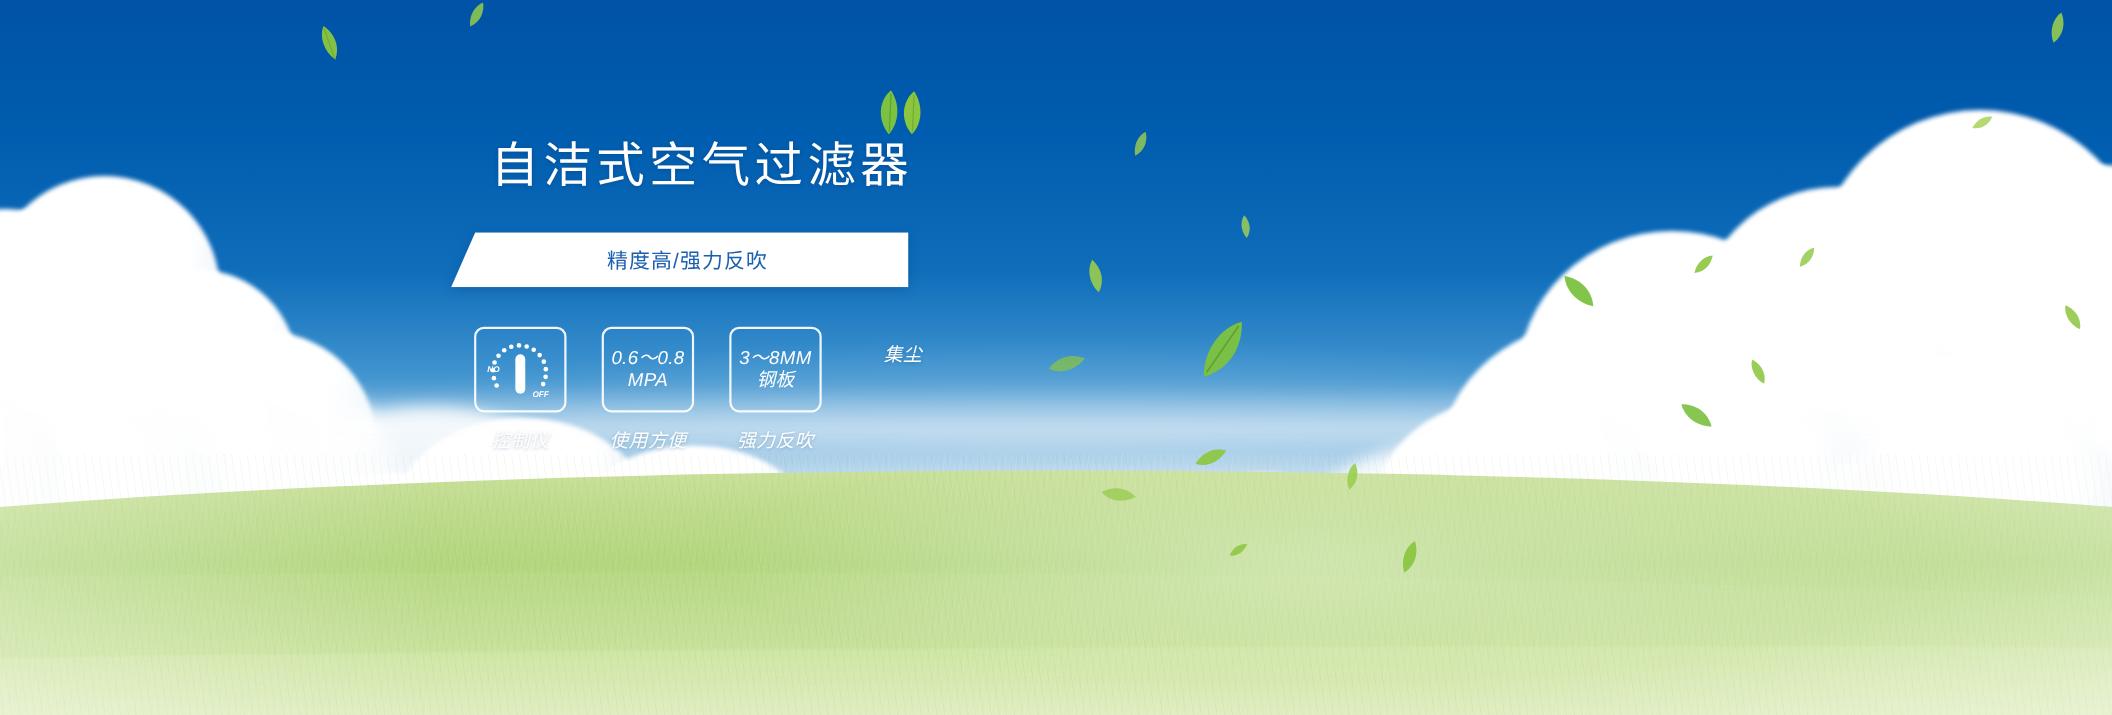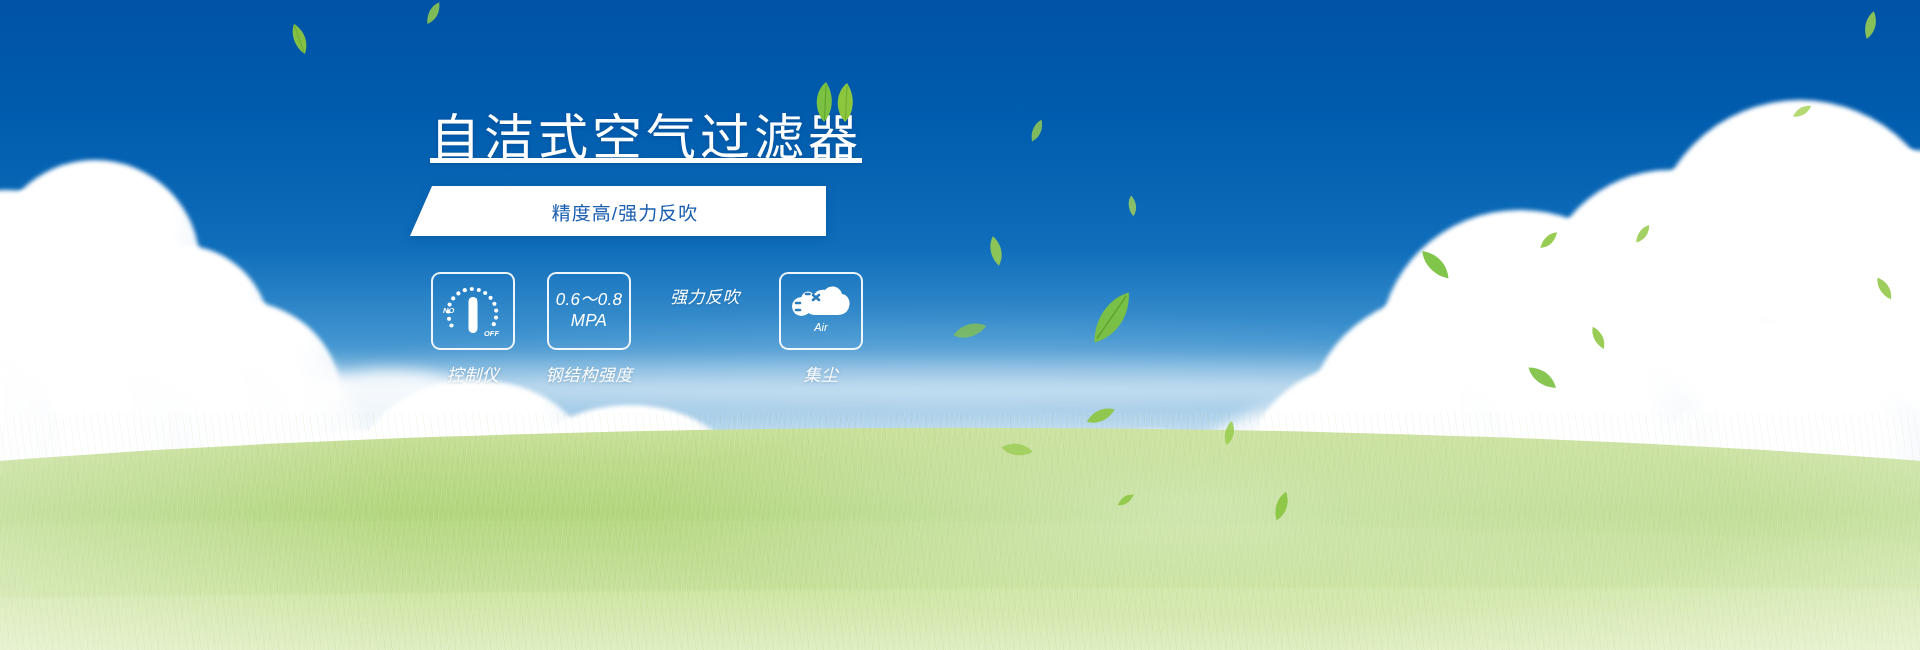--- a/index.html
+++ b/index.html
@@ -86,29 +86,28 @@
 
   
   .leaf{position:absolute;pointer-events:none;}
   .leaf svg{display:block;width:100%;height:100%;}
 
   
   .content{position:absolute;left:430px;top:110px;width:700px;}
 
   .title-wrap{position:relative;display:inline-block;}
   .title{
-    font-size:50px;
+    font-size:44px;
     line-height:1.12;
     color:#ffffff;
     letter-spacing:4px;
     font-weight:400;
     white-space:nowrap;
     text-shadow:0 1px 4px rgba(0,40,90,.28);
-    margin:0;
-    text-decoration:underline;
+    margin:16px;
   }
   .title-leaves{
     position:absolute;right:-4px;top:-30px;width:62px;height:44px;
   }
 
   .tagbar{
     margin-top:20px;
     position:relative;
     display:flex;
     width:396px;
@@ -397,44 +396,33 @@
         <div class="feature-label">控制仪</div>
       </div>
 
       <div class="feature">
         <div class="feature-box">
           <div class="feature-text">
             <span>0.6～0.8</span><br>
             <span>MPA</span>
           </div>
         </div>
-        <div class="feature-label">钢结构强度</div>
+        <div class="feature-label">使用方便</div>
       </div>
 
 
       <div class="feature">
+        <div class="feature-box">
+          <div class="feature-text">
+            <span>3～8MM</span><br>
+            <span class="cn">钢板</span>
+          </div>
+        </div>
         <div class="feature-label">强力反吹</div>
       </div>
 
       <div class="feature">
-        <div class="feature-box">
-          <svg width="66" height="60" viewBox="0 0 66 60">
-            <g fill="#ffffff">
-              <path d="M24 20 C24 13,30 8,37 9 C42 3,52 5,54 13 C60 14,63 20,61 26 C60 31,55 34,50 34 L27 34 C21 34,17 30,17 25 C17 22,20 20,24 20Z"></path>
-              <circle cx="13.5" cy="25.5" r="9.5"></circle>
-              <circle cx="20" cy="17" r="6.5"></circle>
-            </g>
-            <g stroke="#2a7bbd" stroke-width="2.6" stroke-linecap="round" fill="none">
-              <path d="M8 22 L12 22"></path>
-                <path d="M8 29 L12 29"></path>
-              <path d="M18 13 L21.5 13"></path>
-              <path d="M25 14 L31 19"></path>
-                <path d="M31 14 L25 19"></path>
-            </g>
-            <text x="33" y="50" fill="#ffffff" text-anchor="middle" font-family="Liberation Sans, sans-serif" font-size="11">Air</text>
-          </svg>
-        </div>
         <div class="feature-label">集尘</div>
       </div>
 
     </div>
   </div>
 </div>
 
 </body></html>

